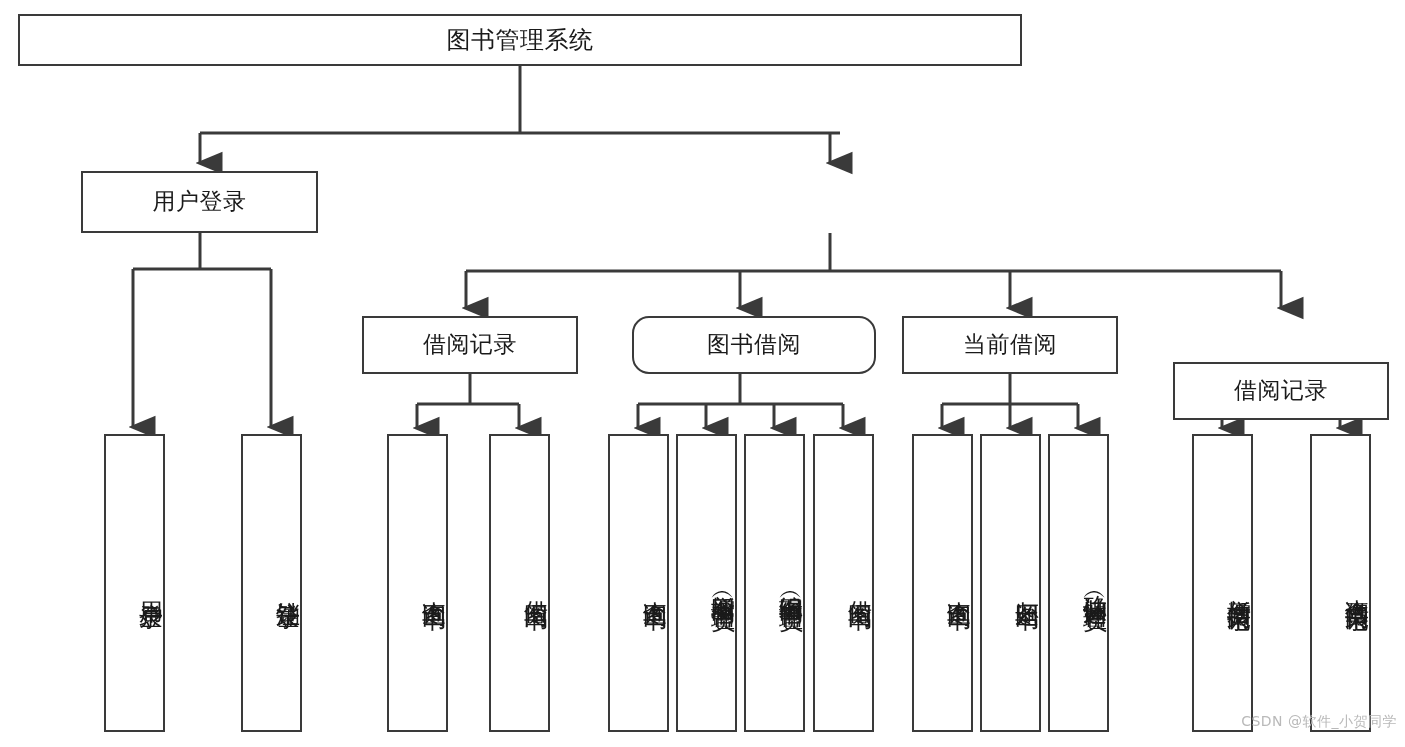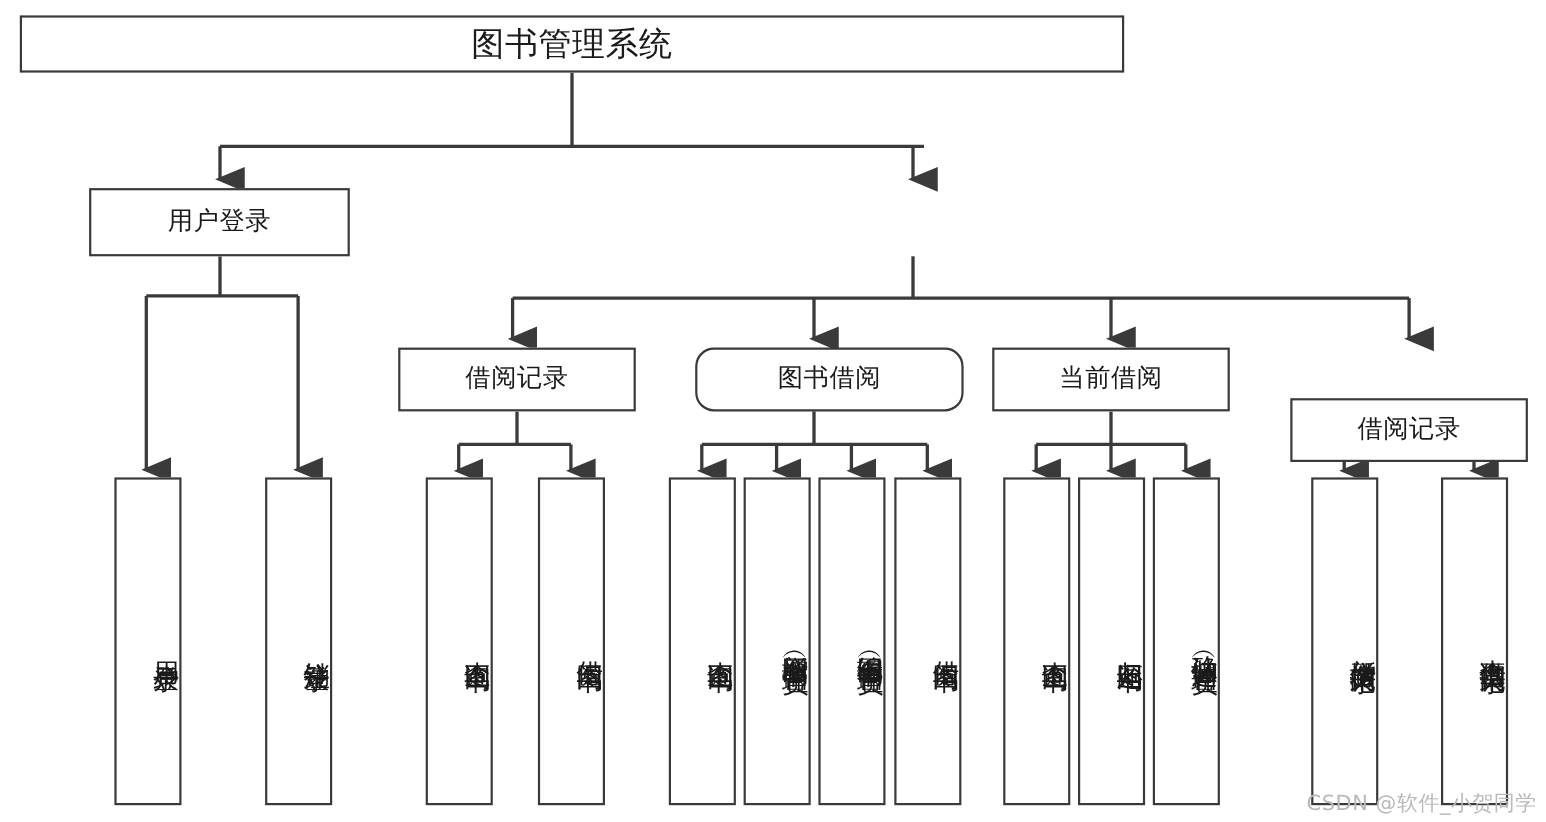--- a/index.html
+++ b/index.html
@@ -26,21 +26,21 @@
     align-items: center;
     justify-content: center;
     color: #1a1a1a;
   }
   .node.horiz {
     font-size: 23px;
     letter-spacing: 0.5px;
     line-height: 1.1;
   }
   .node.root {
-    font-size: 30px;
+    font-size: 24px;
   }
   .node.leaf {
     writing-mode: vertical-rl;
     text-orientation: upright;
     font-size: 24px;
     letter-spacing: 2px;
     align-items: flex-start;
     justify-content: center;
     padding-top: 6px;
     line-height: 1.05;
@@ -52,22 +52,22 @@
     position: absolute;
     left: 0;
     top: 0;
     width: 1405px;
     height: 747px;
     pointer-events: none;
   }
   .watermark {
     position: absolute;
     right: 8px;
-    bottom: 4px;
-    font-size: 19px;
+    bottom: 16px;
+    font-size: 14px;
     color: #b9b9b9;
     letter-spacing: 0.5px;
     white-space: nowrap;
   }
 </style>
 </head>
 <body>
 
 <div id="canvas">
 

